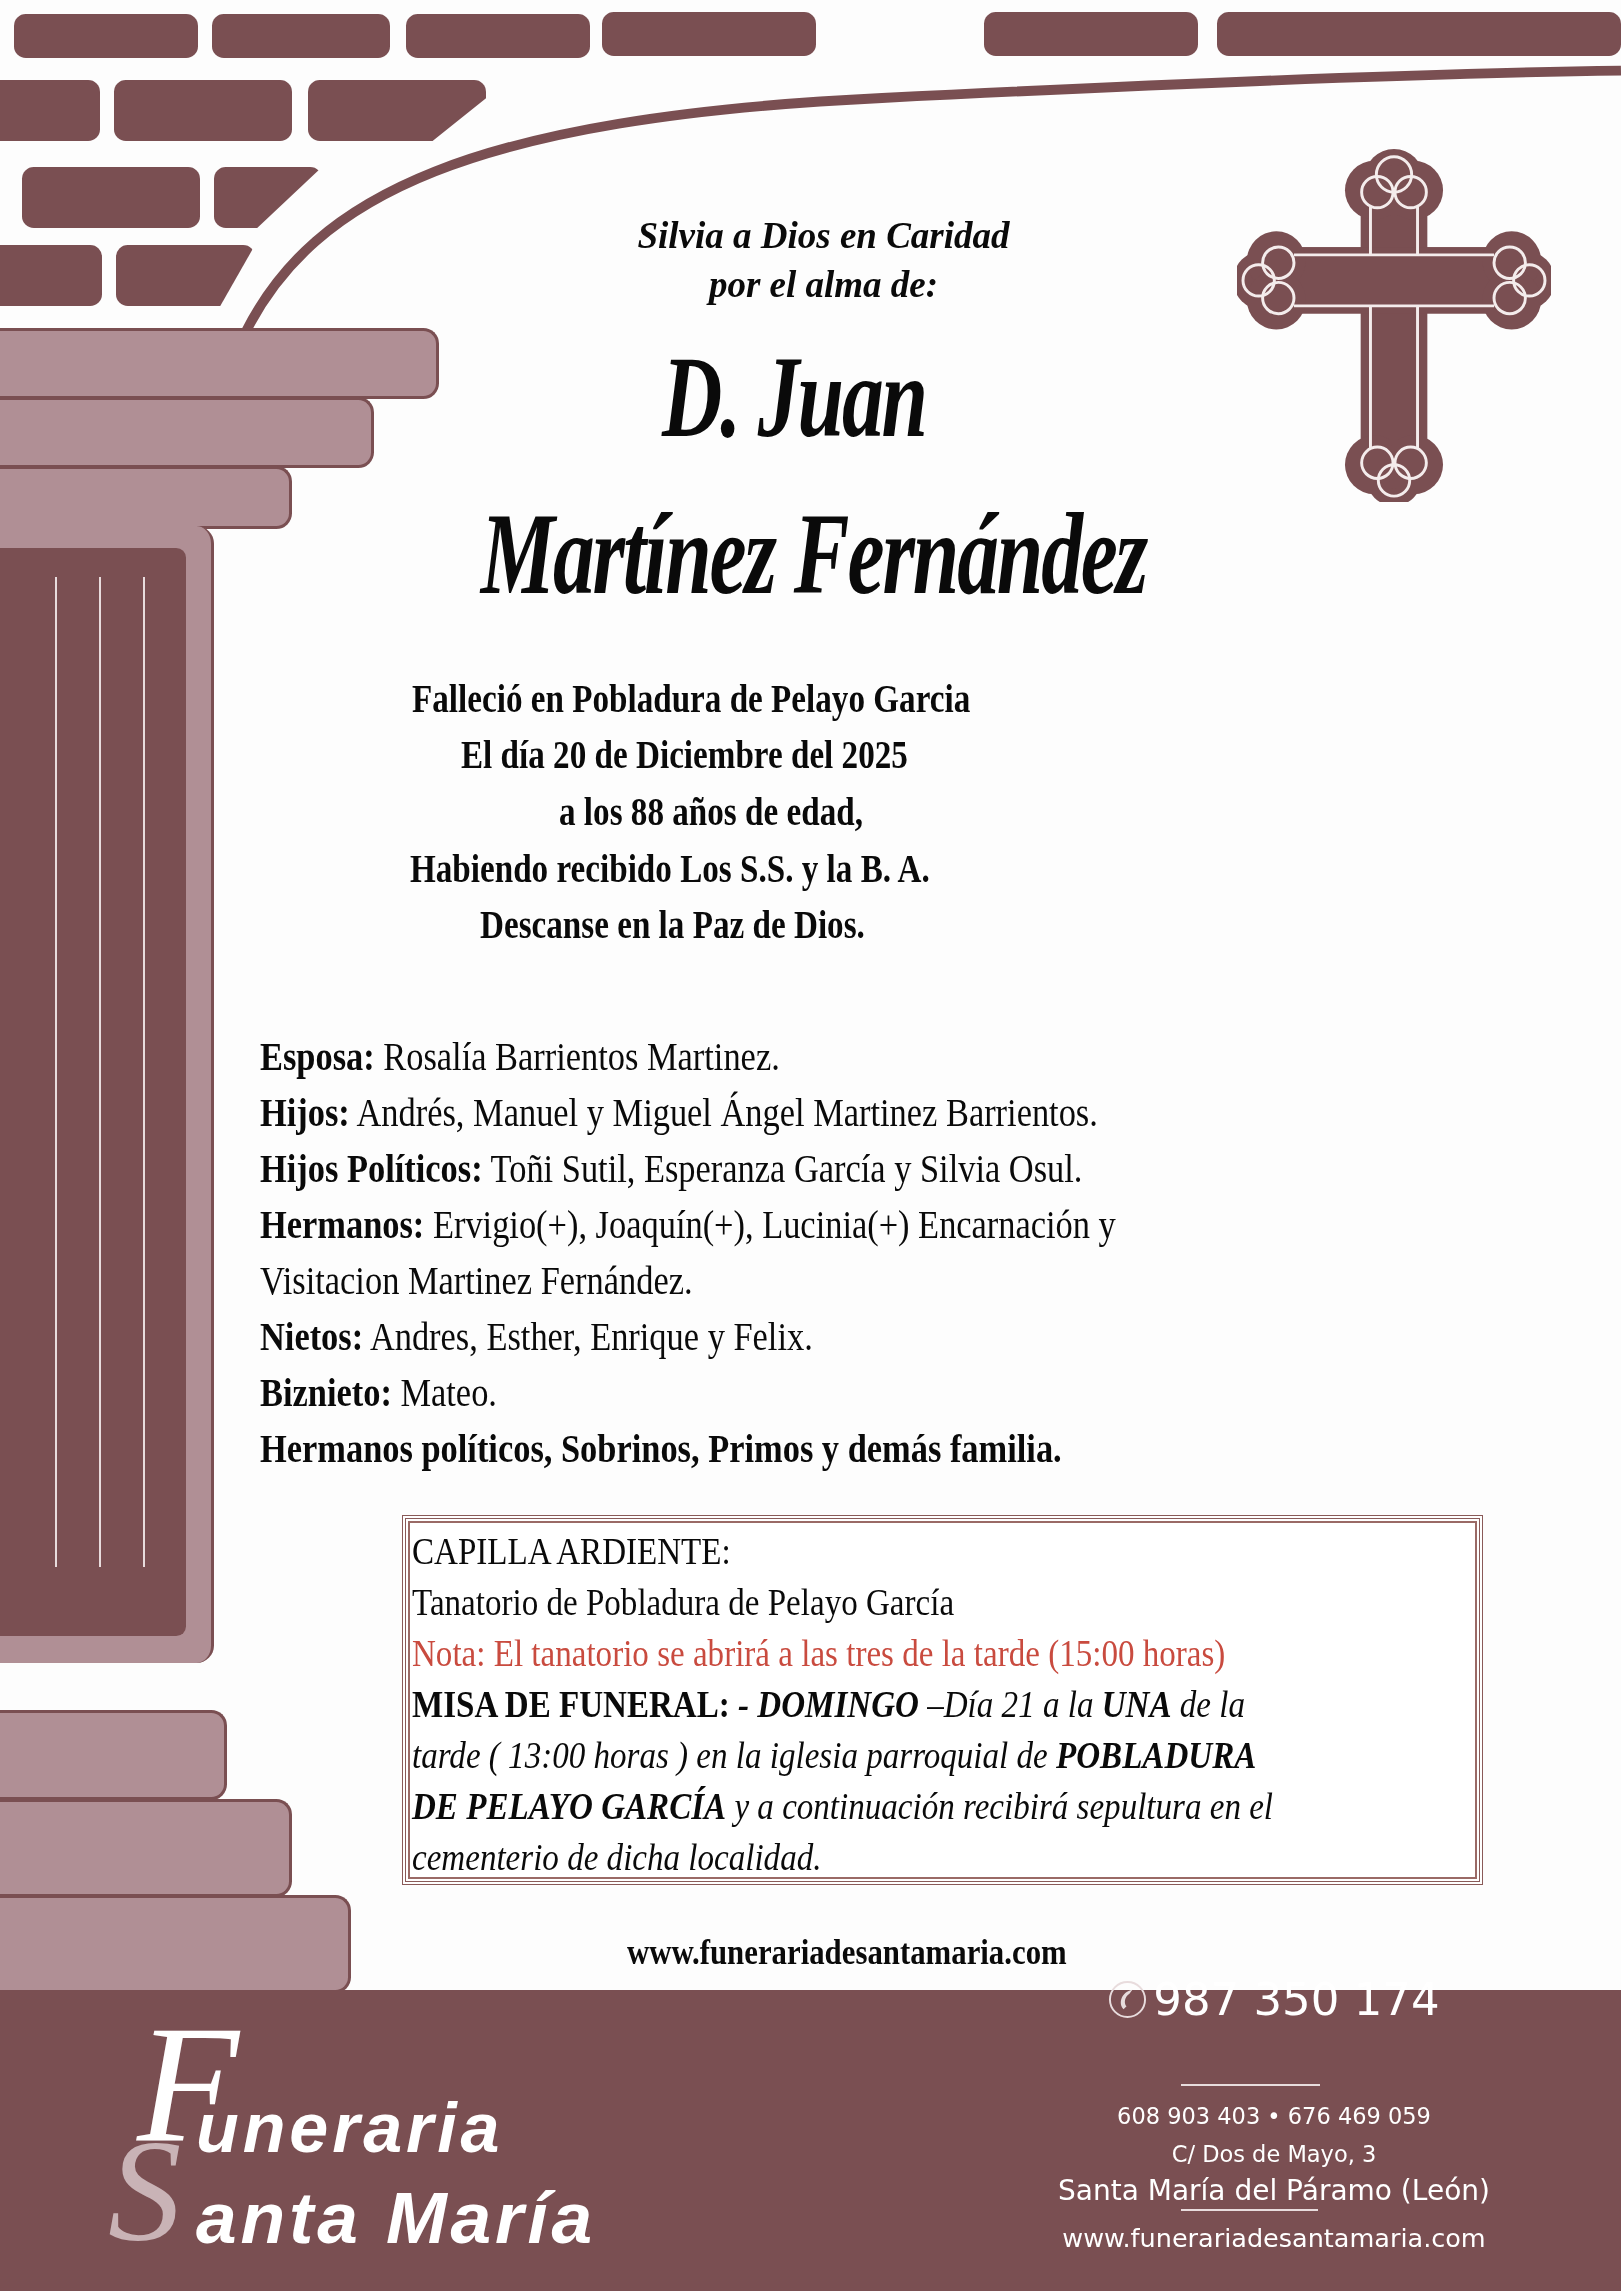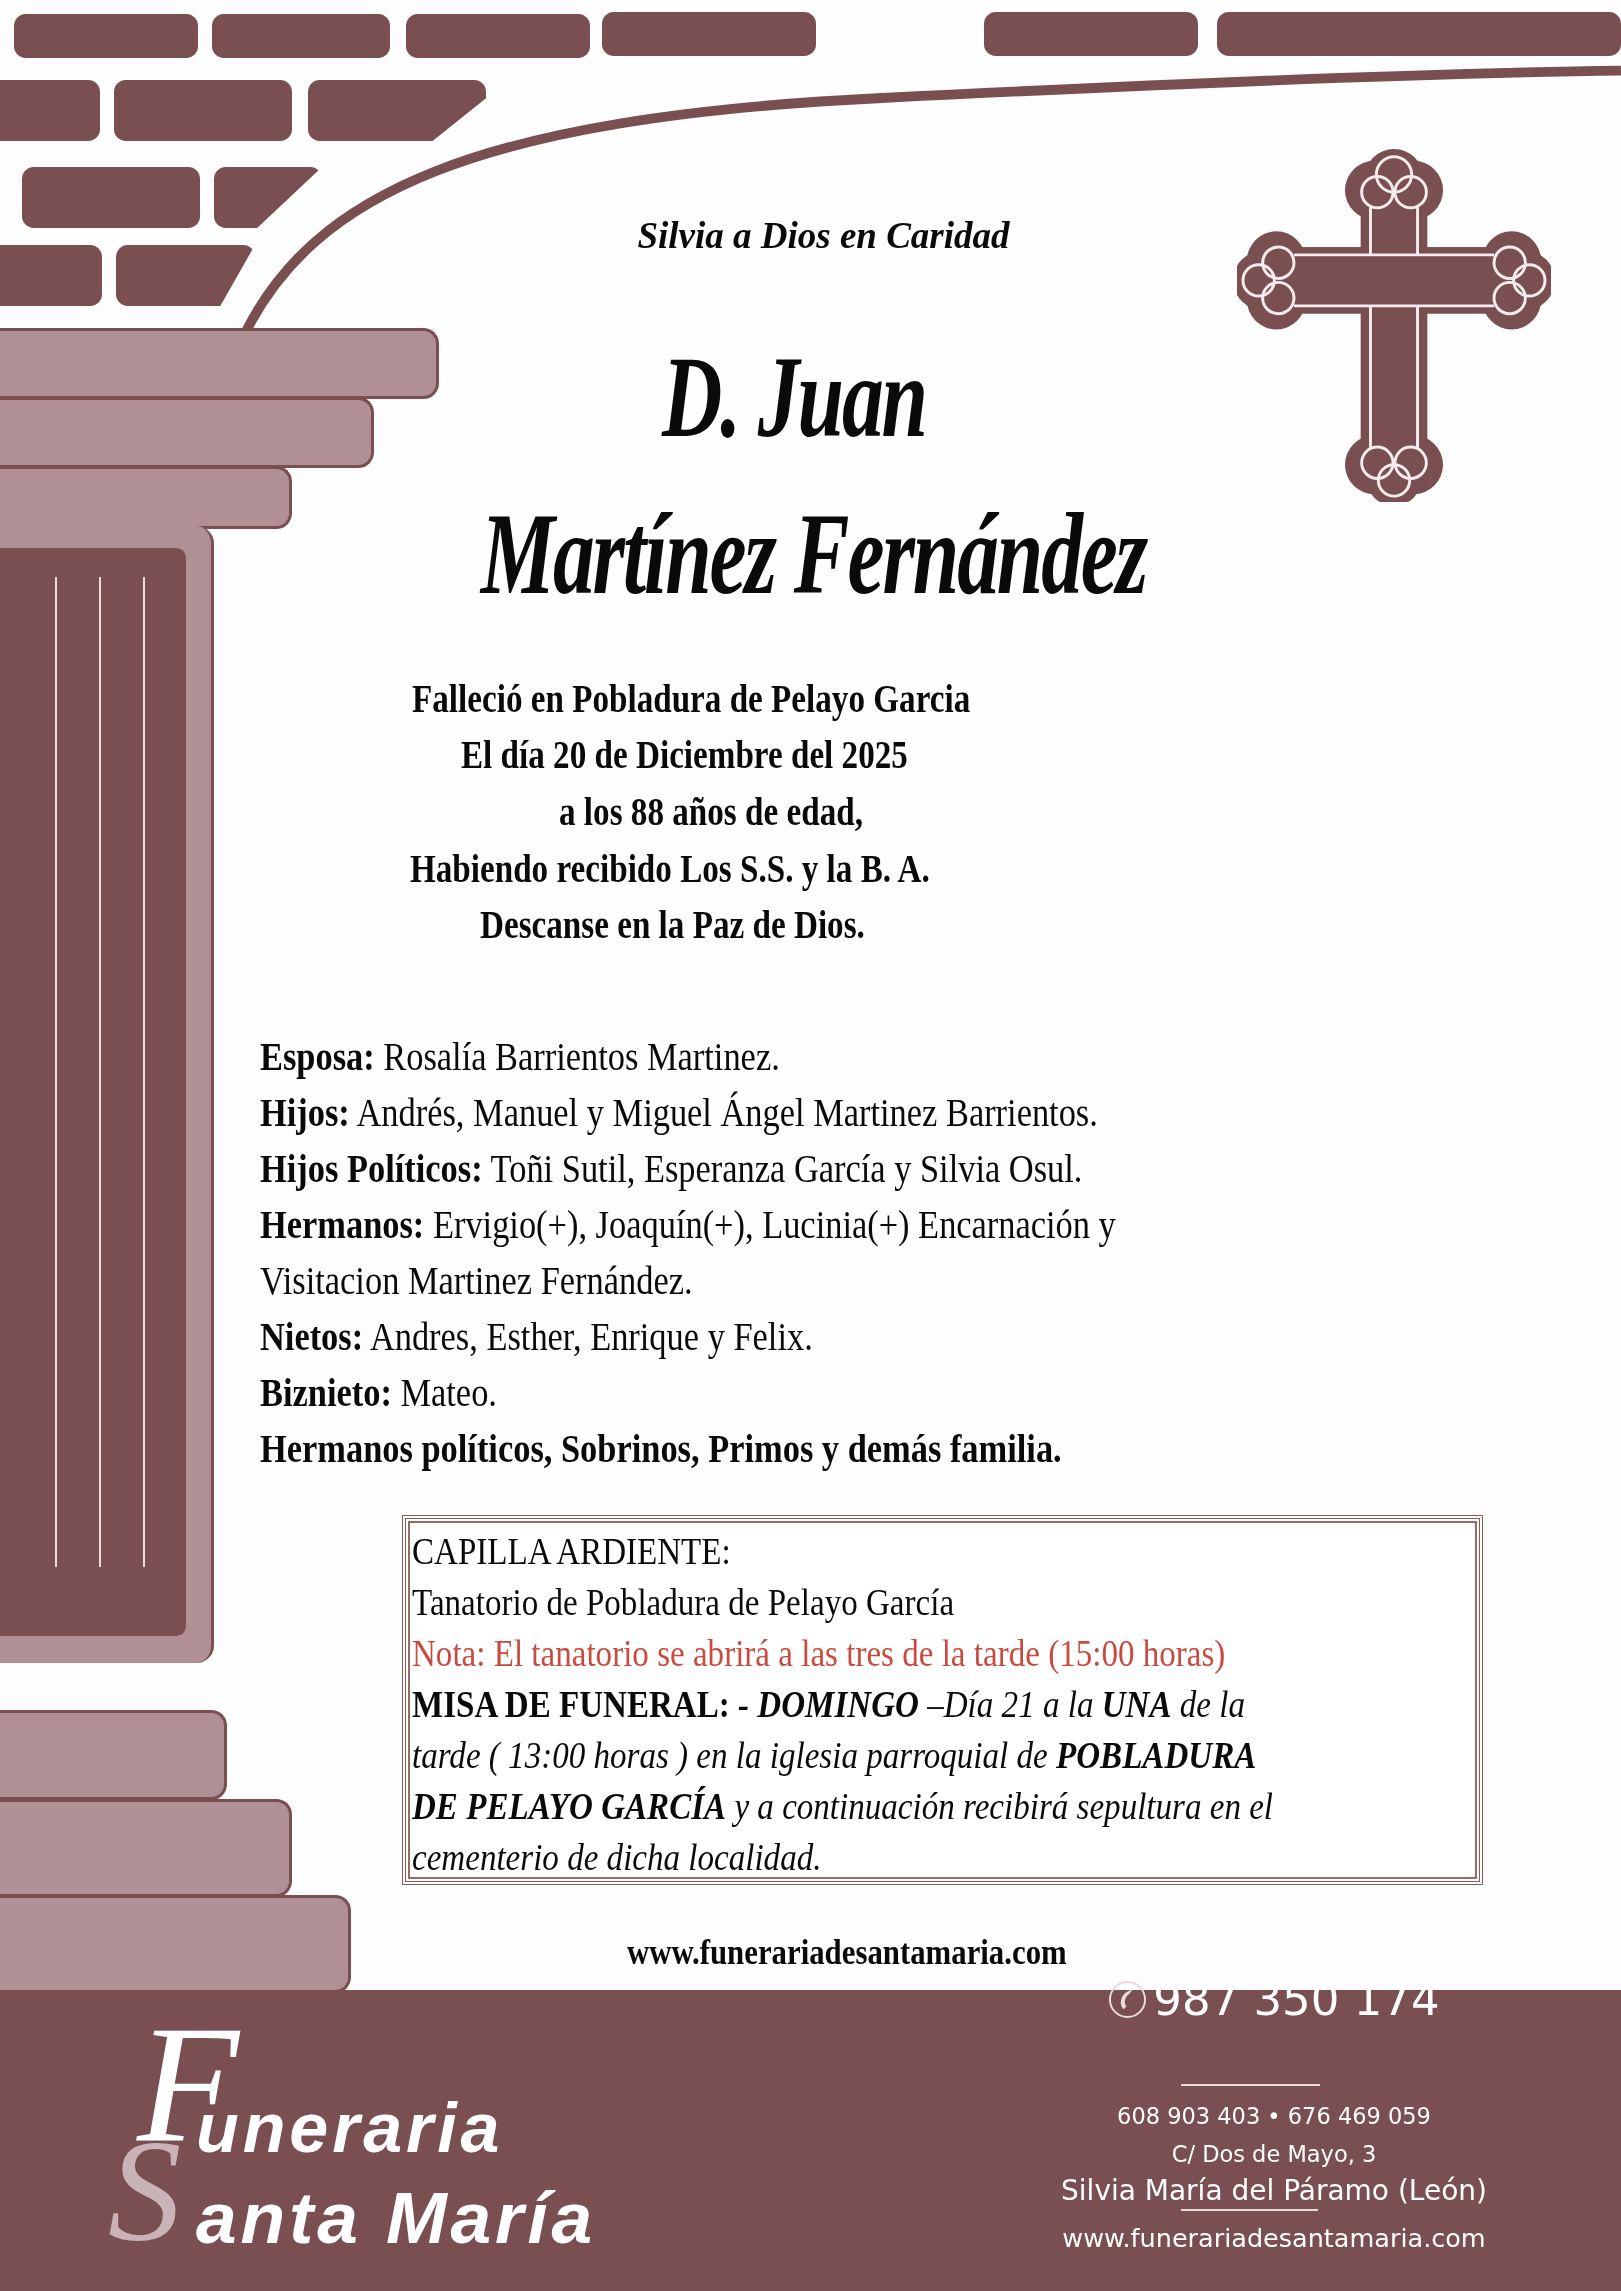--- a/index.html
+++ b/index.html
@@ -129,20 +129,21 @@
       <circle cx="42" cy="116" r="16"></circle>
       <circle cx="42" cy="152" r="16"></circle>
     <circle cx="298" cy="134" r="16"></circle>
       <circle cx="278" cy="116" r="16"></circle>
       <circle cx="278" cy="152" r="16"></circle>
   </g>
 </svg>
 
 <div class="center-text rogad">
   <div>Silvia a Dios en Caridad</div>
+  <div>por el alma de:</div>
 </div>
 
 <div class="center-text name1">D. Juan</div>
 <div class="center-text name2">Martínez Fernández</div>
 
 <div class="death" style="left:412px;top:671px;">Falleció en Pobladura de Pelayo Garcia</div>
 <div class="death" style="left:461px;top:727px;">El día 20 de Diciembre del 2025</div>
 <div class="death" style="left:559px;top:784px;">a los 88 años de edad,</div>
 <div class="death" style="left:410px;top:841px;">Habiendo recibido Los S.S. y la B. A.</div>
 <div class="death" style="left:480px;top:897px;">Descanse en la Paz de Dios.</div>
@@ -186,16 +187,16 @@
 
 <div class="contact c-main">
   <svg width="39" height="39" viewBox="0 0 40 40" style="vertical-align:-3.9px;margin-right:5.9px;">
     <circle cx="20" cy="20" r="18" fill="none" stroke="#e8dcdd" stroke-width="2"></circle>
     <path d="M25 10 C 14 12, 10 24, 16 30 L 19 27 C 16 24, 17 17, 22 14 Z" fill="#e8dcdd"></path>
   </svg><span>987 350 174</span>
 </div>
 <div class="c-rule" style="left:1181px;top:2084px;width:139px;"></div>
 <div class="contact c-sub">608 903 403 • 676 469 059</div>
 <div class="contact c-addr">C/ Dos de Mayo, 3</div>
-<div class="contact c-city">Silvia María del Páramo (León)</div>
+<div class="contact c-city">Santa María del Páramo (León)</div>
 <div class="c-rule" style="left:1181px;top:2209px;width:137px;"></div>
 <div class="contact c-web">www.funerariadesantamaria.com</div>
 
 
 </body></html>

